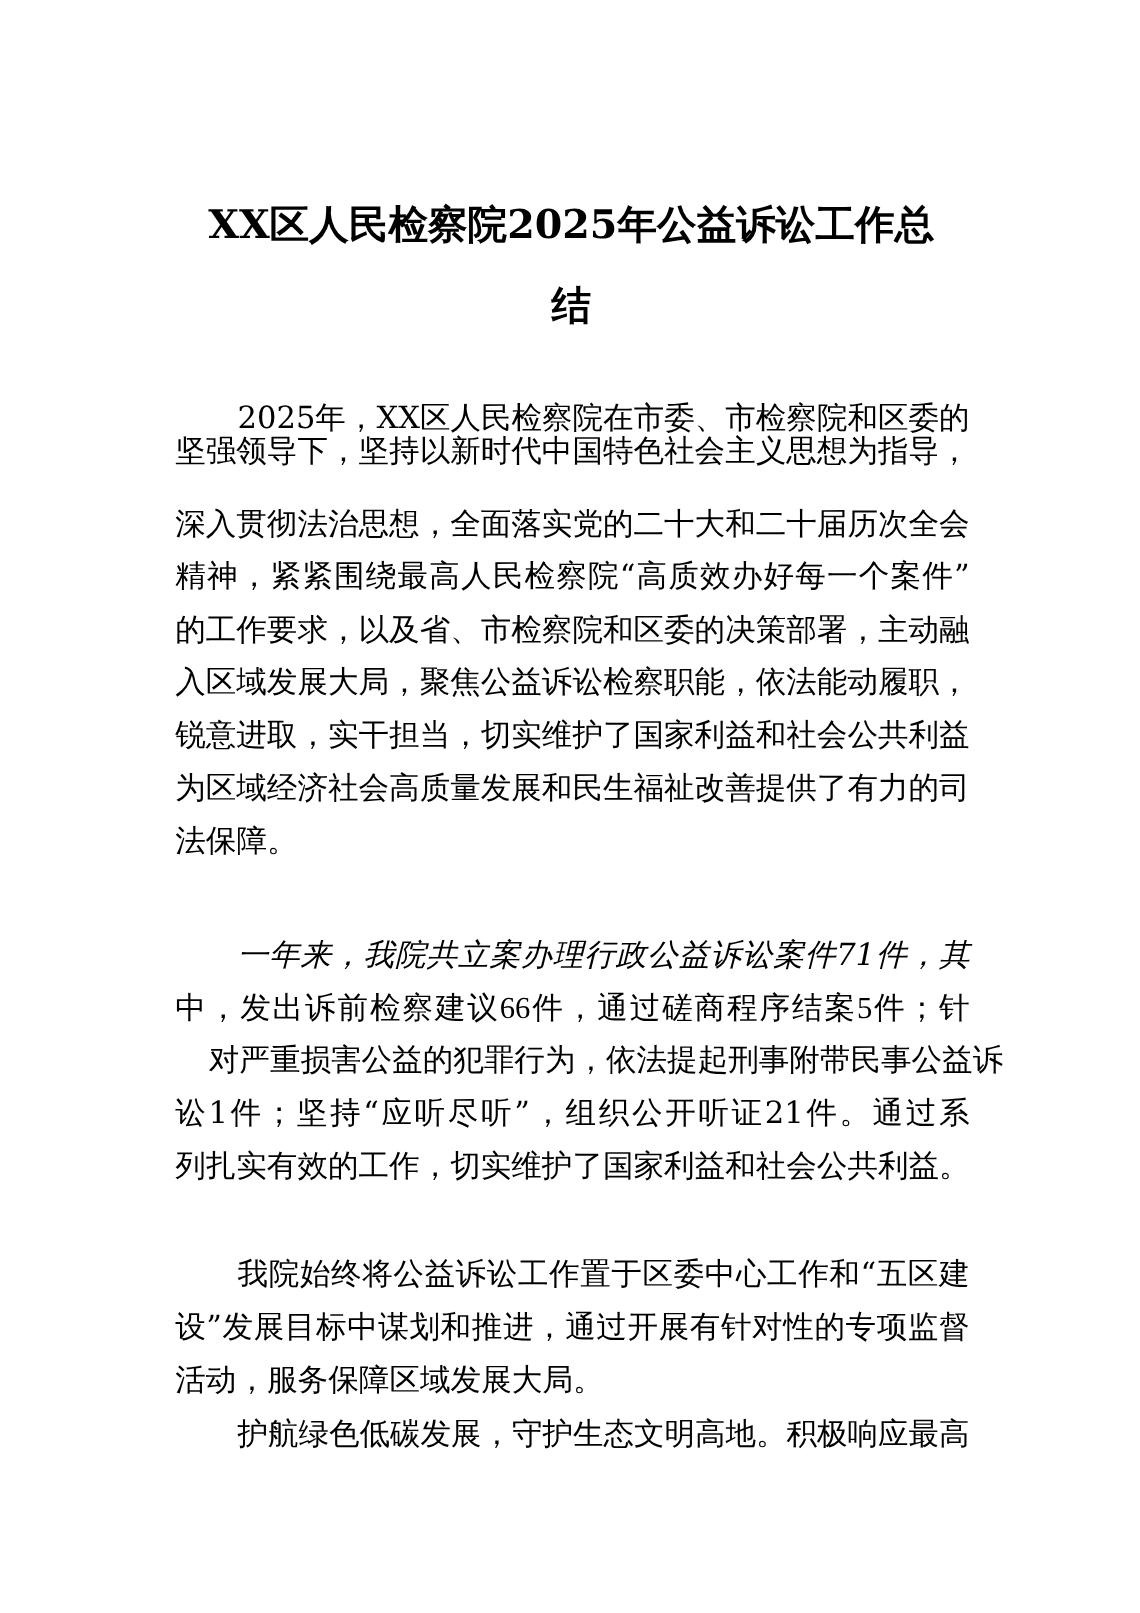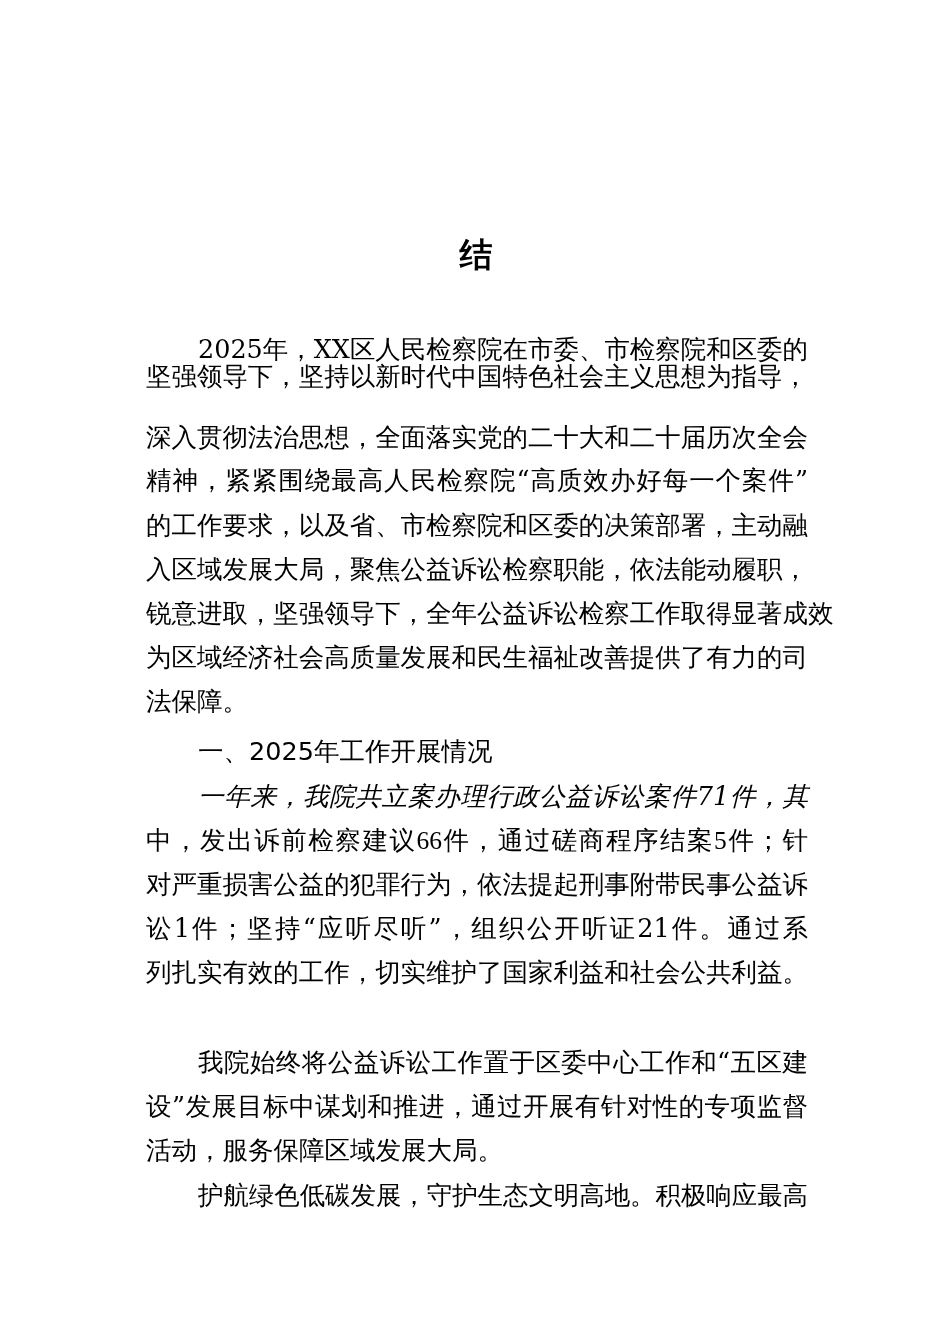--- a/index.html
+++ b/index.html
@@ -15,40 +15,40 @@
   .line.last { text-align-last: left; }
   .line.indent { left: 198px; width: 610px; }
   .h1 { font-family: "DejaVu Sans", "Liberation Sans", sans-serif; font-weight: normal; text-align-last: left; }
   .h2 { font-weight: bold; left: 198px; width: 610px; text-align-last: justify; font-family: "DejaVu Serif","Liberation Serif", serif; }
 </style>
 </head>
 <body>
 
 <div class="page">
 
+  <div class="title-line l1">XX区人民检察院2025年公益诉讼工作总</div>
   <div class="title-line l2">结</div>
 
   <div>
     <div class="line indent" style="top:333px"><span style="white-space: nowrap; display: inline-block; transform-origin: left center; transform: scaleX(0.998032);">2025年，XX区人民检察院在市委、市检察院和区委的</span></div>
     <div class="line" style="top:360px"><span style="white-space: nowrap; display: inline-block; transform-origin: left center; transform: scaleX(0.998492);">坚强领导下，坚持以新时代中国特色社会主义思想为指导，</span></div>
     <div class="line" style="top:421px"><span style="white-space: nowrap; display: inline-block; transform-origin: left center; transform: scaleX(0.998492);">深入贯彻法治思想，全面落实党的二十大和二十届历次全会</span></div>
     <div class="line" style="top:464px"><span style="white-space: nowrap;">精神，紧紧围绕最高人民检察院“高质效办好每一个案件”</span></div>
     <div class="line" style="top:509px"><span style="white-space: nowrap; display: inline-block; transform-origin: left center; transform: scaleX(0.998492); font-family: Liberation Mono, monospace;">的工作要求，以及省、市检察院和区委的决策部署，主动融</span></div>
     <div class="line" style="top:553px"><span style="white-space: nowrap; display: inline-block; transform-origin: left center; transform: scaleX(0.998492);">入区域发展大局，聚焦公益诉讼检察职能，依法能动履职，</span></div>
-    <div class="line" style="top:597px"><span style="white-space: nowrap; display: inline-block; transform-origin: left center; transform: scaleX(0.998492);">锐意进取，坚强领导下，全年公益诉讼检察工作取得显著成效</span></div>
+    <div class="line" style="top:597px"><span style="white-space: nowrap; display: inline-block; transform-origin: left center; transform: scaleX(0.998492);">锐意进取，实干担当，切实维护了国家利益和社会公共利益</span></div>
     <div class="line" style="top:641px"><span style="white-space: nowrap; display: inline-block; transform-origin: left center; transform: scaleX(0.998492);">为区域经济社会高质量发展和民生福祉改善提供了有力的司</span></div>
     <div class="line last" style="top:685px">法保障。</div>
   </div>
 
-  <div class="line indent h1" style="top:735px">一、2025年工作开展情况</div>
 
   <div>
     <div class="line indent" style="top:780px"><span style="white-space: nowrap; font-style: italic;">一年来，我院共立案办理行政公益诉讼案件71件，其</span></div>
     <div class="line" style="top:824px"><span style="white-space: nowrap; font-family: Liberation Serif, serif;">中，发出诉前检察建议66件，通过磋商程序结案5件；针</span></div>
-    <div class="line" style="top:868px"><span style="white-space: nowrap; display: inline-block; transform-origin: left center; transform: scaleX(0.998492);">对严重损害公益的犯罪行为，依法提起刑事附带民事公益诉</span></div>
+    <div class="line" style="top:868px"><span style="white-space: nowrap; display: inline-block; transform-origin: left center; transform: scaleX(0.998492); margin-left: 28px;">对严重损害公益的犯罪行为，依法提起刑事附带民事公益诉</span></div>
     <div class="line" style="top:912px"><span style="white-space: nowrap;">讼1件；坚持“应听尽听”，组织公开听证21件。通过系</span></div>
     <div class="line" style="top:956px"><span style="white-space: nowrap; display: inline-block; transform-origin: left center; transform: scaleX(0.998492);">列扎实有效的工作，切实维护了国家利益和社会公共利益。</span></div>
   </div>
 
 
   <div>
     <div class="line indent" style="top:1046px"><span style="white-space: nowrap;">我院始终将公益诉讼工作置于区委中心工作和“五区建</span></div>
     <div class="line" style="top:1090px"><span style="white-space: nowrap;">设”发展目标中谋划和推进，通过开展有针对性的专项监督</span></div>
     <div class="line last" style="top:1134px">活动，服务保障区域发展大局。</div>
   </div>

